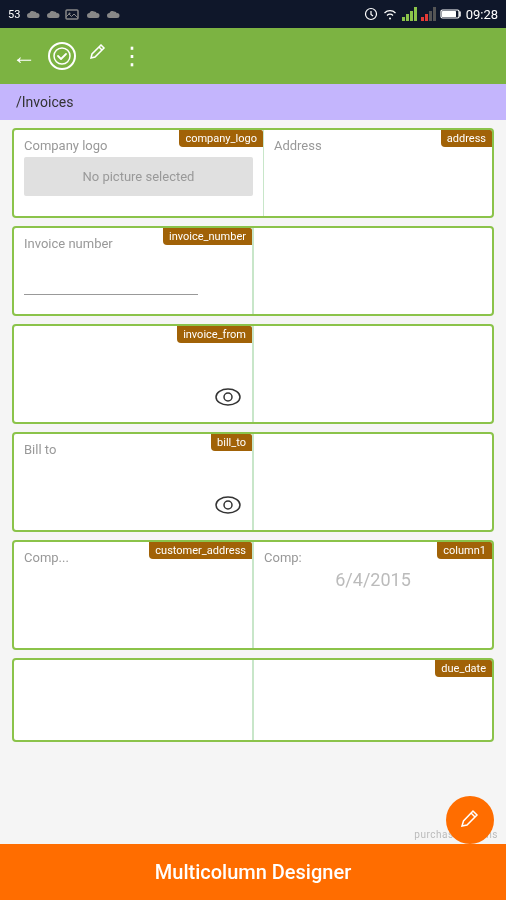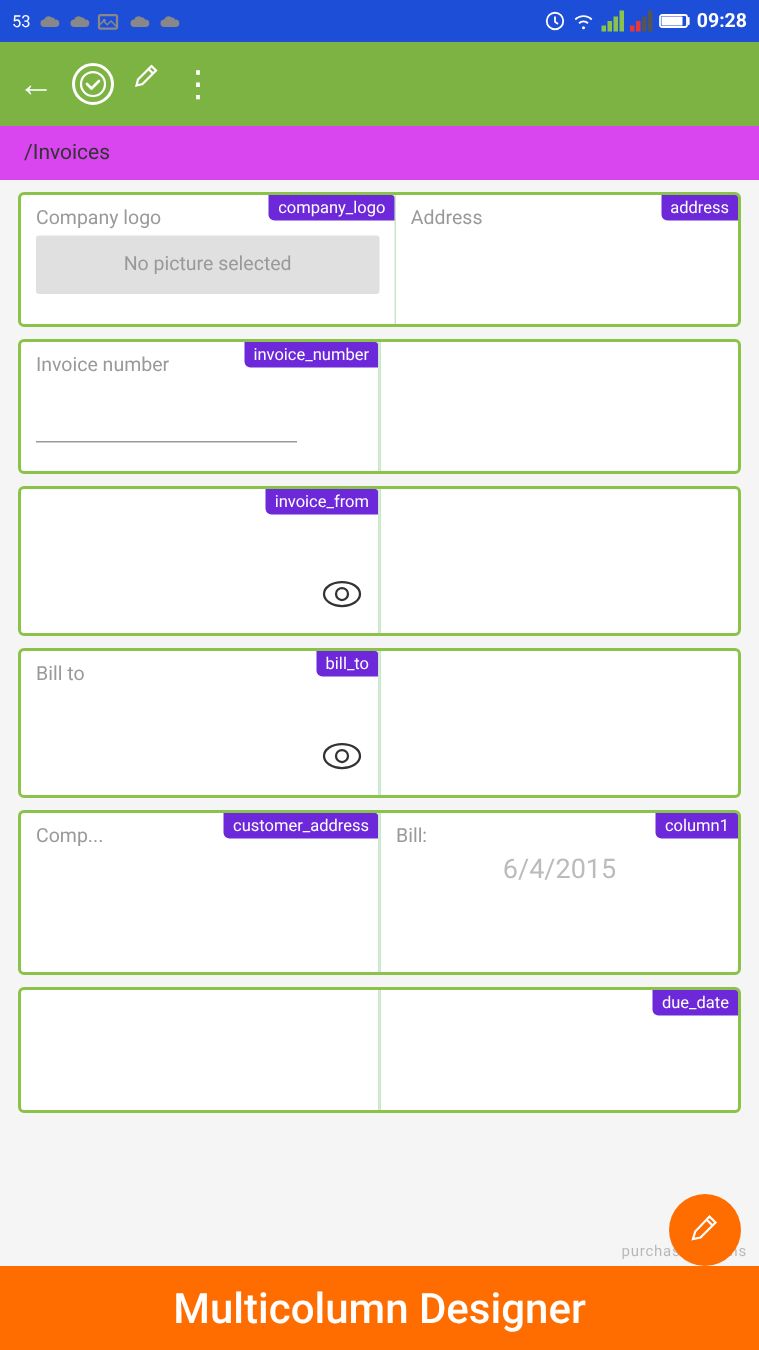--- a/index.html
+++ b/index.html
@@ -2,21 +2,21 @@
 <html><head>
   <meta charset="utf-8">
   <style>
     * { margin: 0; padding: 0; box-sizing: border-box; }
     body { width: 506px; height: 900px; font-family: 'Roboto', Arial, sans-serif; background: #f5f5f5; overflow: hidden; position: relative; }
 
     
     .status-bar {
       width: 100%;
       height: 28px;
-      background: #1d4ed8;
+      background: #0f172a;
       display: flex;
       align-items: center;
       justify-content: space-between;
       padding: 0 8px;
     }
     .status-left {
       display: flex;
       align-items: center;
       gap: 4px;
     }
@@ -25,21 +25,21 @@
       align-items: center;
       gap: 4px;
     }
     .status-icon {
       color: white;
       font-size: 11px;
     }
     .status-time {
       color: white;
       font-size: 13px;
-      font-weight: bold;
+      font-weight: normal;
     }
 
     
     .app-bar {
       width: 100%;
       height: 56px;
       background: #7cb342;
       display: flex;
       align-items: center;
       padding: 0 12px;
@@ -60,21 +60,21 @@
       color: white;
       font-size: 24px;
       cursor: pointer;
     }
 
     
     .breadcrumb {
       padding: 10px 16px;
       font-size: 14px;
       color: #333;
-      background: #d946ef;
+      background: #c4b5fd;
     }
 
     
     .main-content {
       padding: 8px 12px;
       overflow-y: auto;
       height: calc(900px - 28px - 56px - 36px - 56px);
     }
 
     
@@ -102,21 +102,21 @@
     }
     .field-label {
       font-size: 13px;
       color: #999;
       margin-bottom: 4px;
     }
     .field-tag {
       position: absolute;
       top: 0;
       right: 0;
-      background: #6d28d9;
+      background: #a16207;
       color: white;
       font-size: 11px;
       padding: 2px 6px;
       border-radius: 0 2px 0 4px;
     }
     .no-picture-box {
       background: #e0e0e0;
       color: #999;
       font-size: 13px;
       padding: 12px 2px;
@@ -152,21 +152,21 @@
       left: 0;
       width: 100%;
       height: 56px;
       background: #ff6d00;
       display: flex;
       align-items: center;
       justify-content: center;
     }
     .bottom-bar-text {
       color: white;
-      font-size: 28px;
+      font-size: 20px;
       font-weight: 500;
     }
 
     
     .fab-btn {
       position: absolute;
       bottom: 56px;
       right: 12px;
       width: 48px;
       height: 48px;
@@ -325,21 +325,21 @@
     </div>
   </div>
 
   <div class="field-row" style="min-height:110px;">
     <div class="field-cell" style="flex:1;">
       <span class="field-tag">customer_address</span>
       <div class="field-label">Comp...</div>
     </div>
     <div class="field-cell" style="flex:1; border-left:1px solid #c8e6c9; position:relative;">
       <span class="field-tag">column1</span>
-      <div class="field-label">Bill:</div>
+      <div class="field-label">Comp:</div>
       <div class="date-value">6/4/2015</div>
     </div>
   </div>
 
   <div class="field-row" style="min-height:60px;">
     <div class="field-cell" style="flex:1;">
     </div>
     <div class="field-cell" style="flex:1; border-left:1px solid #c8e6c9; position:relative;">
       <span class="field-tag">due_date</span>
     </div>

